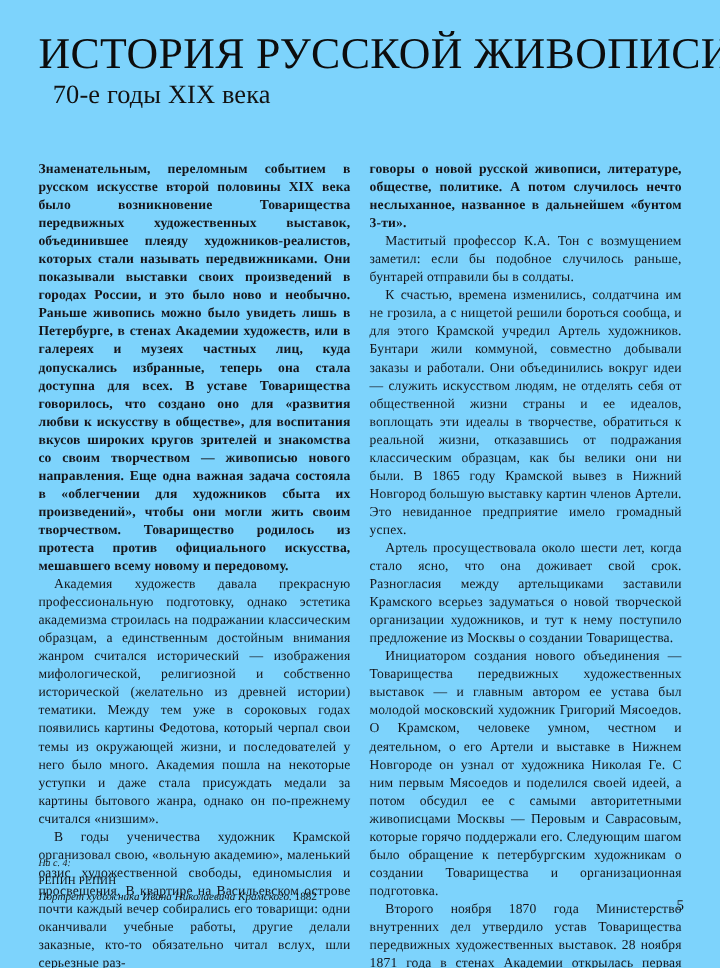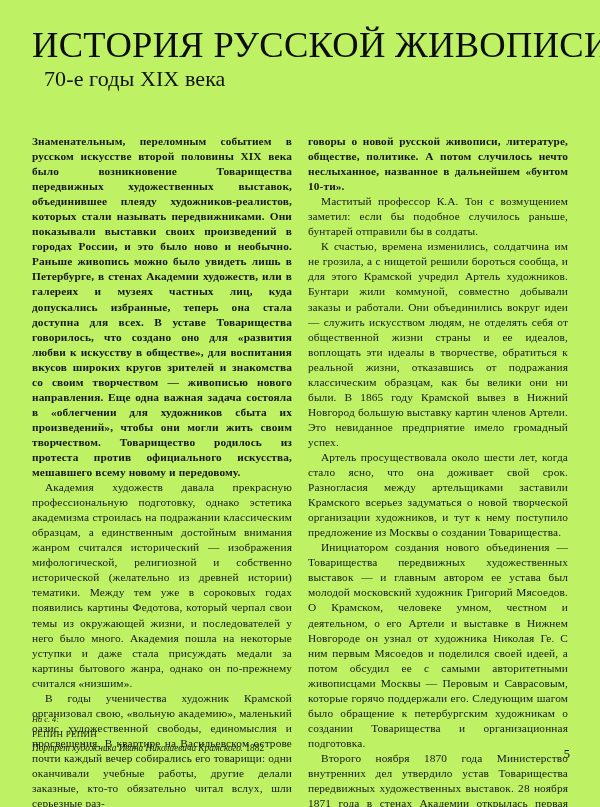--- a/index.html
+++ b/index.html
@@ -14,21 +14,21 @@
     position: relative;
     overflow: hidden;
     font-family: "Liberation Serif", "DejaVu Serif", serif;
     color: #111111;
     -webkit-font-smoothing: antialiased;
   }
 
   .page {
     position: absolute;
     inset: 0;
-    background: #bef264;
+    background: #7dd3fc;
   }
 
   
   .masthead {
     position: absolute;
     left: 32px;
     top: 26px;
     width: 536px;
   }
   .page-title {
@@ -158,21 +158,21 @@
         <p class="caption-artist">РЕПИН РЕПИН</p>
         <p class="caption-work">
           <span>Портрет художника Ивана Николаевича Крамского.</span>
           <span class="year">1882</span>
         </p>
       </div>
     </div>
 
     <div class="col col-right">
       <div class="body-text">
-        <p class="noindent">говоры о новой русской живописи, литературе, обществе, политике. А потом случилось нечто неслыханное, названное в дальнейшем «бунтом 10-ти».</p>
+        <p class="noindent">говоры о новой русской живописи, литературе, обществе, политике. А потом случилось нечто неслыханное, названное в дальнейшем «бунтом 3-ти».</p>
         <p>Маститый профессор К.А. Тон с возмущением заметил: если бы подобное случилось раньше, бунтарей отправили бы в солдаты.</p>
         <p>К счастью, времена изменились, солдатчина им не грозила, а с нищетой решили бороться сообща, и для этого Крамской учредил Артель художников. Бунтари жили коммуной, совместно добывали заказы и работали. Они объединились вокруг идеи — служить искусством людям, не отделять себя от общественной жизни страны и ее идеалов, воплощать эти идеалы в творчестве, обратиться к реальной жизни, отказавшись от подражания классическим образцам, как бы велики они ни были. В 1865 году Крамской вывез в Нижний Новгород большую выставку картин членов Артели. Это невиданное предприятие имело громадный успех.</p>
         <p>Артель просуществовала около шести лет, когда стало ясно, что она доживает свой срок. Разногласия между артельщиками заставили Крамского всерьез задуматься о новой творческой организации художников, и тут к нему поступило предложение из Москвы о создании Товарищества.</p>
         <p>Инициатором создания нового объединения — Товарищества передвижных художественных выставок — и главным автором ее устава был молодой московский художник Григорий Мясоедов. О Крамском, человеке умном, честном и деятельном, о его Артели и выставке в Нижнем Новгороде он узнал от художника Николая Ге. С ним первым Мясоедов и поделился своей идеей, а потом обсудил ее с самыми авторитетными живописцами Москвы — Перовым и Саврасовым, которые горячо поддержали его. Следующим шагом было обращение к петербургским художникам о создании Товарищества и организационная подготовка.</p>
         <p>Второго ноября 1870 года Министерство внутренних дел утвердило устав Товарищества передвижных художественных выставок. 28 ноября 1871 года в стенах Академии открылась первая выставка, а далее — Москва, Киев, Одесса. Успех превзошел все ожидания. На выставке были представлены 46 рисунков</p>
       </div>
     </div>
 
   </div>
 

